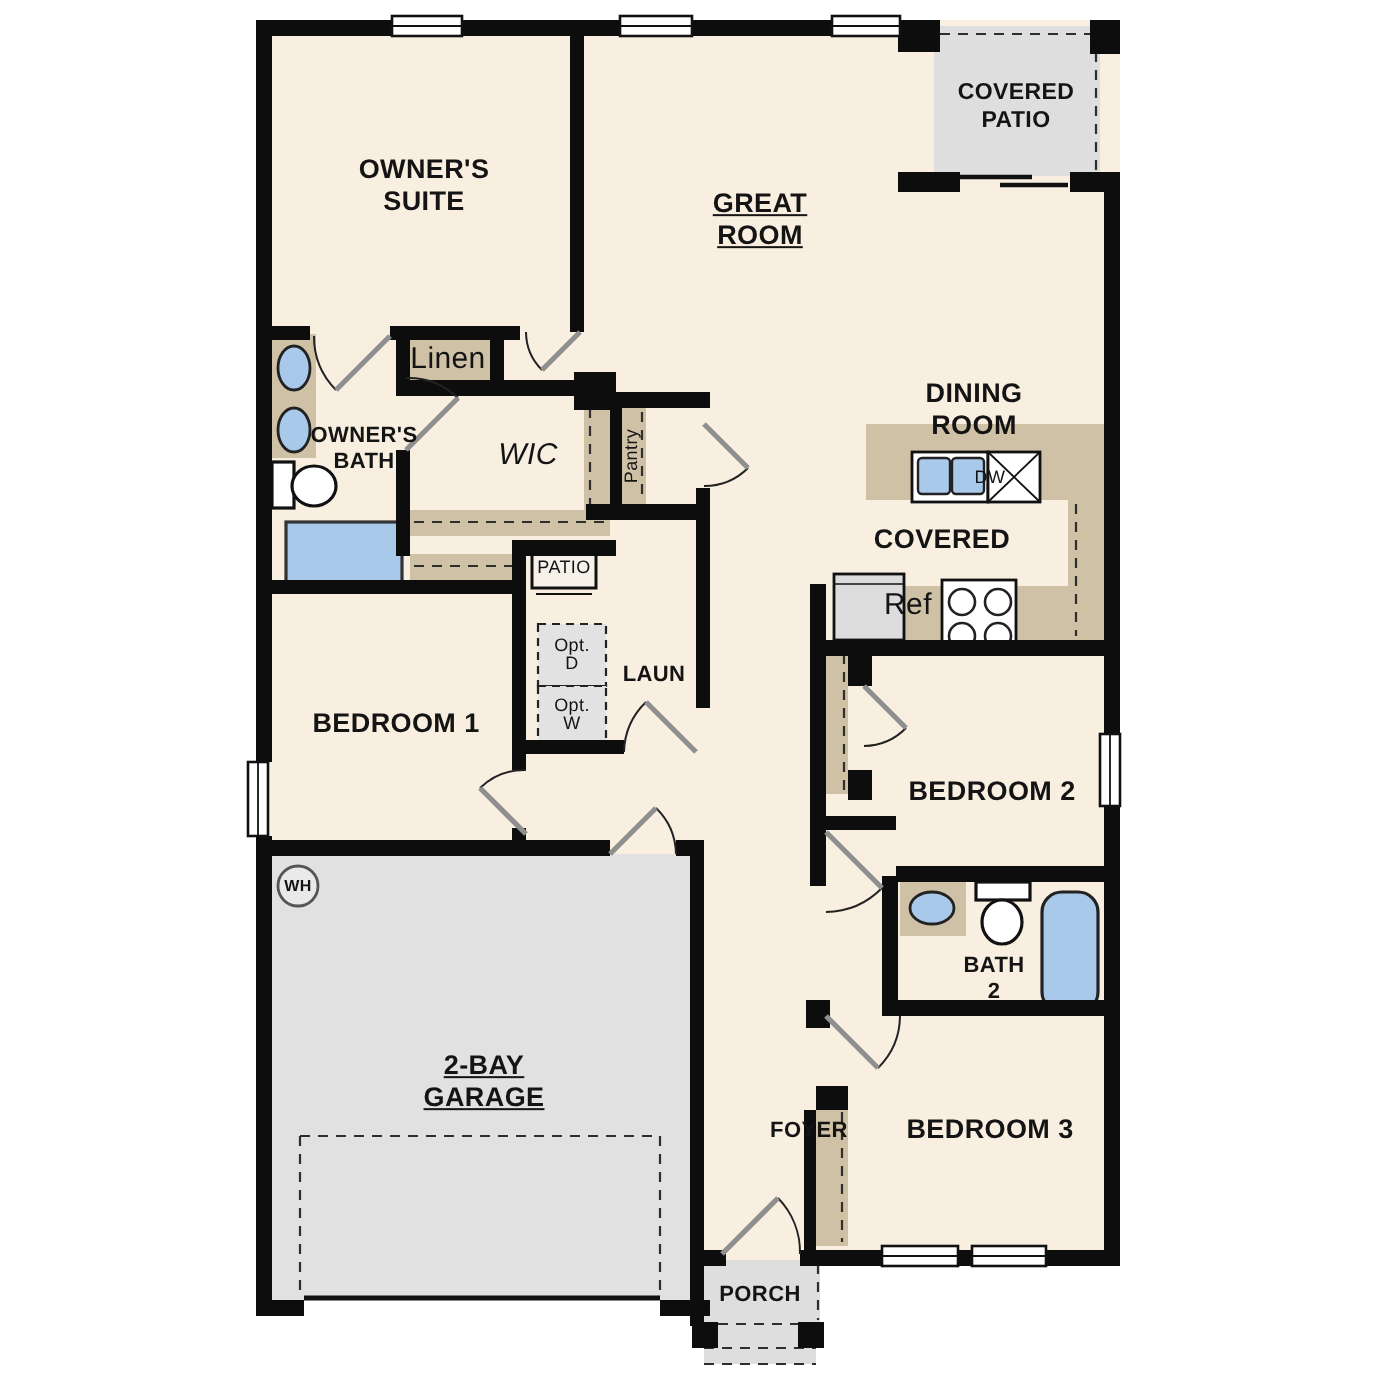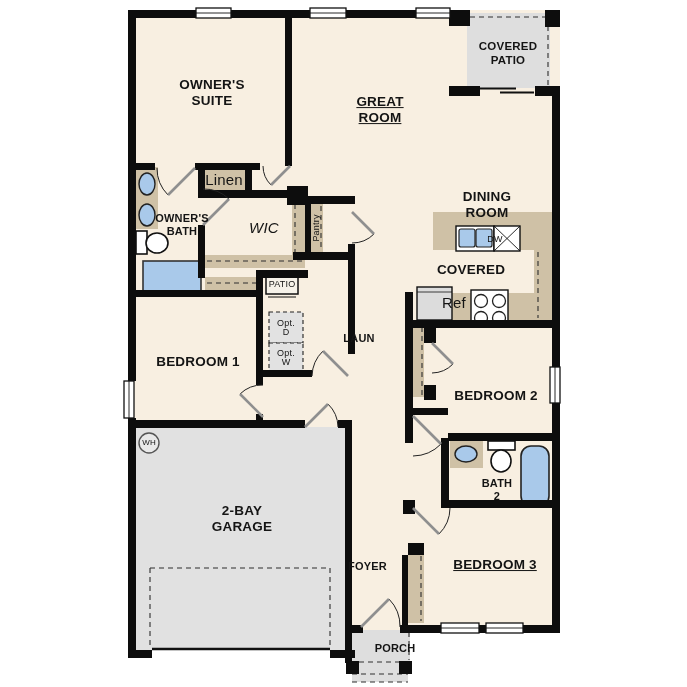--- a/index.html
+++ b/index.html
@@ -4,43 +4,43 @@
 <style>
   html,body{margin:0;padding:0;background:#ffffff;}
   #stage{position:relative;width:687px;height:687px;background:#ffffff;overflow:hidden;
          font-family:"Liberation Sans","DejaVu Sans",sans-serif;}
   #plan-svg{position:absolute;left:0;top:0;}
   .lbl{position:absolute;transform:translate(-50%,-50%);color:#141414;text-align:center;
        white-space:pre-line;line-height:1.18;letter-spacing:.2px;pointer-events:none;}
   .big{font-size:13.5px;font-weight:700;}
   .med{font-size:11px;font-weight:700;}
   .sm{font-size:15px;font-weight:400;}
-  .tiny{font-size:8px;font-weight:400;}
+  .tiny{font-size:8px;font-weight:700;}
   .vert{transform:translate(-50%,-50%) rotate(-90deg);}
   
   #lbl-owners-suite{left:212px;top:93px;}
   #lbl-great-room{left:380px;top:110px;text-decoration:underline;}
   #lbl-covered-patio{left:508px;top:54px;font-size:11.5px;}
   #lbl-dining-room{left:487px;top:163px;margin-top:42px;}
   #lbl-kitchen{left:471px;top:270px;}
   #lbl-owners-bath{left:182px;top:225px;}
   #lbl-wic{left:264px;top:228px;font-style:italic;}
   #lbl-linen{left:224px;top:180px;}
   #lbl-pantry{left:316px;top:228px;font-size:9px;}
   #lbl-furn{left:282px;top:284px;font-size:9px;}
   #lbl-opt-d{left:286px;top:328px;font-size:9px;line-height:1.05;}
   #lbl-opt-w{left:286px;top:358px;font-size:9px;line-height:1.05;}
-  #lbl-laun{left:327px;top:338px;margin-left:32px;}
+  #lbl-laun{left:327px;top:338px;}
   #lbl-bedroom4{left:198px;top:362px;}
   #lbl-bedroom2{left:496px;top:380px;margin-top:16px;}
   #lbl-bath2{left:497px;top:490px;}
-  #lbl-bedroom3{left:495px;top:565px;text-decoration:underline;}
-  #lbl-garage{left:242px;top:519px;}
-  #lbl-foyer{left:360px;top:566px;padding-left:15px;}
-  #lbl-porch{left:380px;top:648px;padding-left:30px;}
+  #lbl-bedroom3{left:495px;top:565px;}
+  #lbl-garage{left:242px;top:541px;text-decoration:underline;}
+  #lbl-foyer{left:397px;top:566px;padding-left:15px;}
+  #lbl-porch{left:380px;top:648px;}
   #lbl-ref{left:454px;top:303px;}
   #lbl-dw{left:495px;top:239px;font-size:9px;}
   #lbl-wh{left:149px;top:443px;}
 </style>
 </head>
 <body>
 
 <div id="stage">
 <svg id="plan-svg" width="687" height="687" viewBox="0 0 687 687">
 

